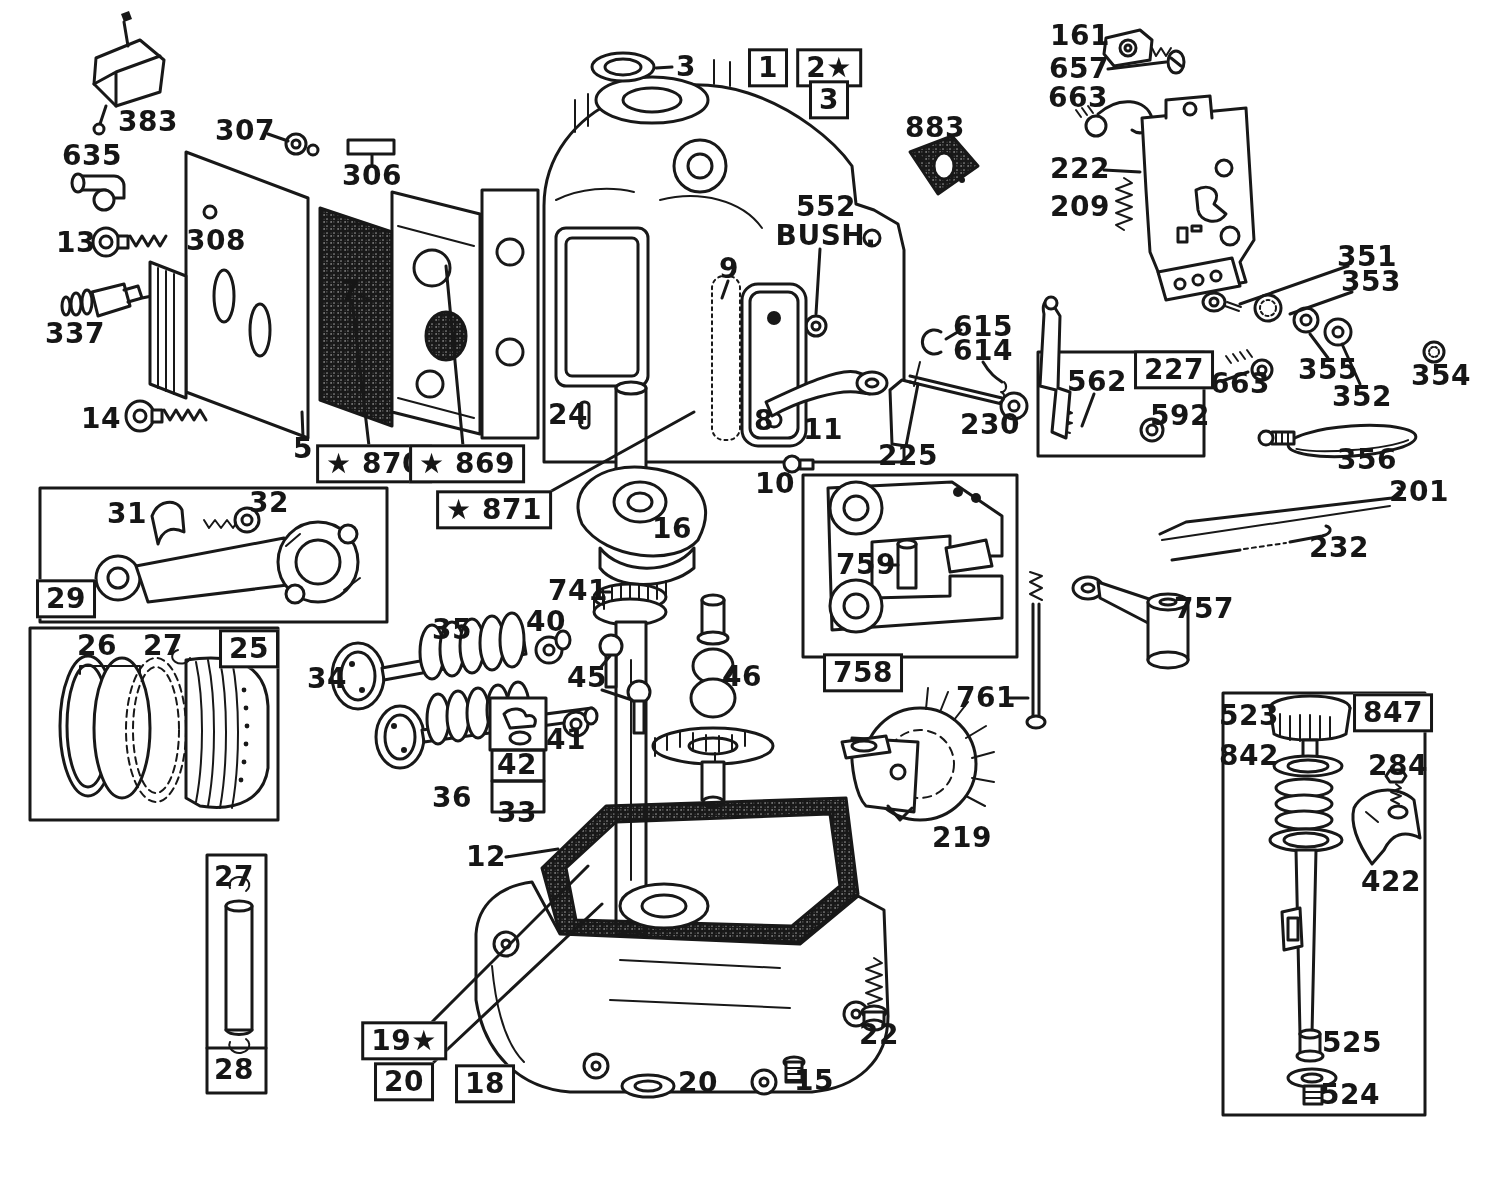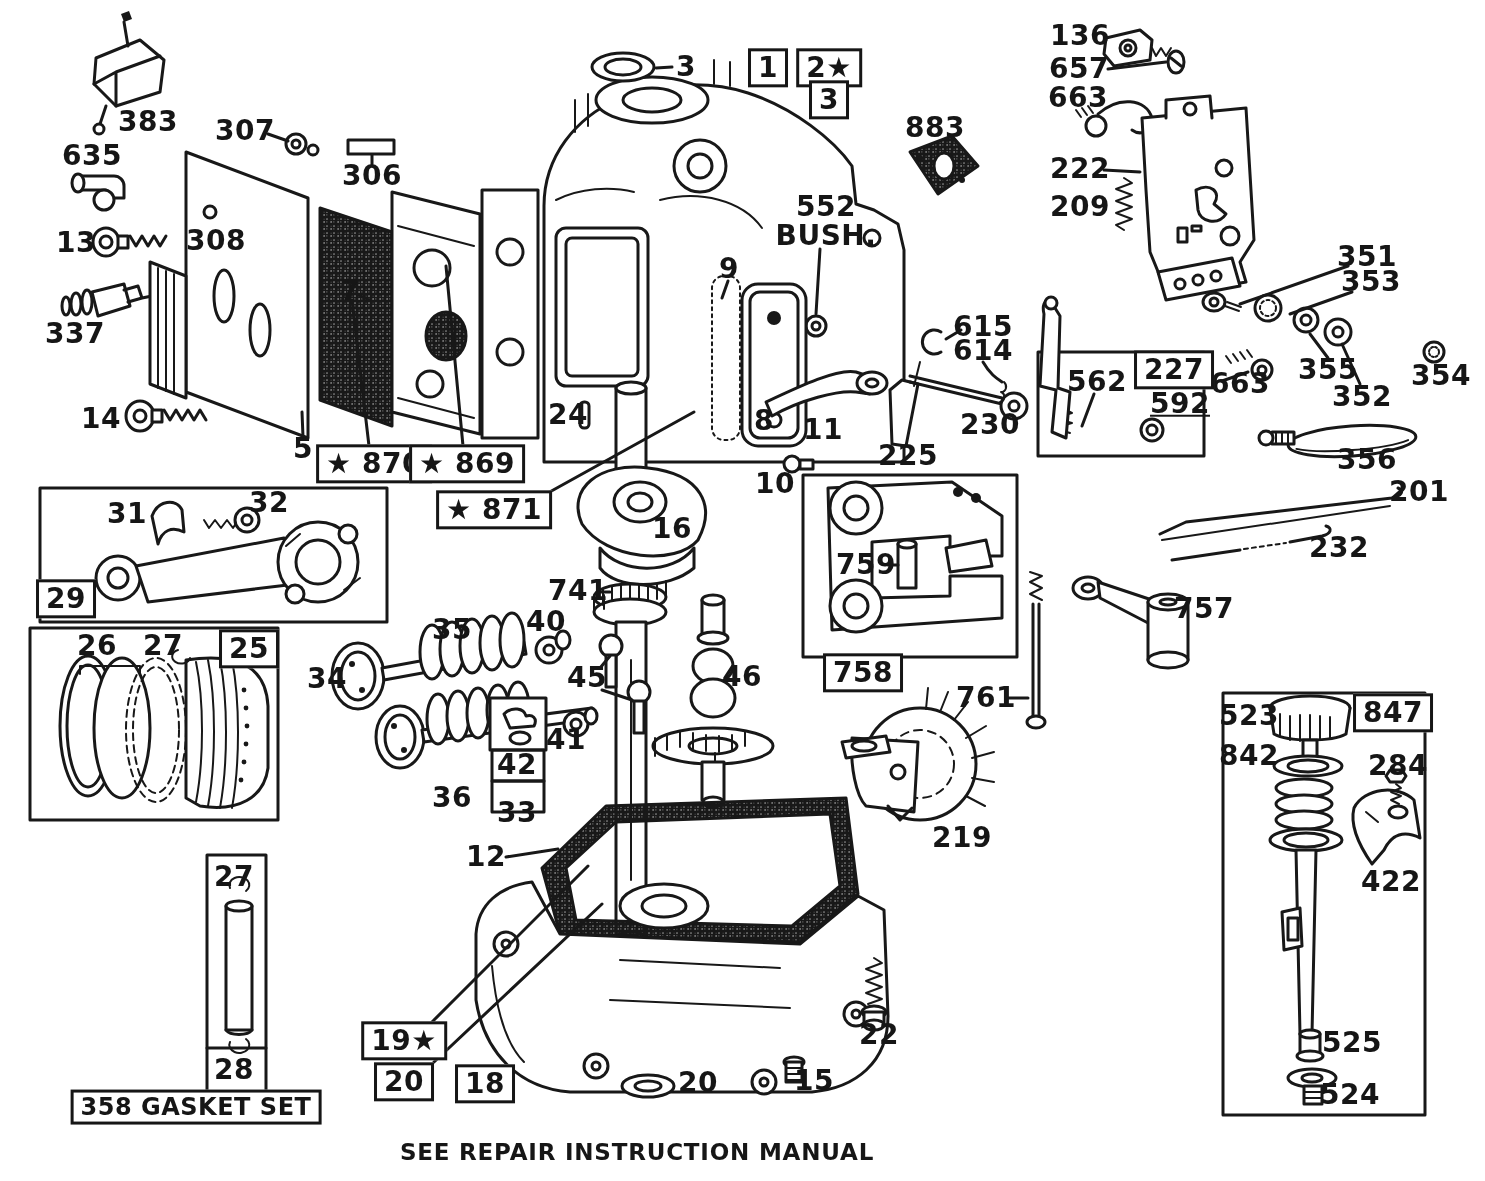--- a/index.html
+++ b/index.html
@@ -505,35 +505,35 @@
       <div class="lbl plain" style="left: 163px; top: 646px;">27</div>
       <div class="lbl plain" style="left: 452px; top: 630px;">35</div>
       <div class="lbl plain" style="left: 546px; top: 622px;">40</div>
       <div class="lbl plain" style="left: 327px; top: 679px;">34</div>
       <div class="lbl plain" style="left: 587px; top: 678px;">45</div>
       <div class="lbl plain" style="left: 742px; top: 677px;">46</div>
       <div class="lbl plain" style="left: 452px; top: 798px;">36</div>
       <div class="lbl plain" style="left: 566px; top: 740px;">41</div>
       <div class="lbl plain" style="left: 517px; top: 765px;">42</div>
       <div class="lbl plain" style="left: 517px; top: 797px; margin-top: 16px;">33</div>
-      <div class="lbl plain" style="left: 1080px; top: 36px;">136</div>
+      <div class="lbl plain" style="left: 1080px; top: 36px;">161</div>
       <div class="lbl plain" style="left: 1079px; top: 69px;">657</div>
       <div class="lbl plain" style="left: 1078px; top: 98px;">663</div>
       <div class="lbl plain" style="left: 1080px; top: 169px;">222</div>
       <div class="lbl plain" style="left: 1080px; top: 207px;">209</div>
       <div class="lbl plain" style="left: 1367px; top: 257px;">351</div>
       <div class="lbl plain" style="left: 1371px; top: 282px;">353</div>
       <div class="lbl plain" style="left: 1328px; top: 370px;">355</div>
       <div class="lbl plain" style="left: 1362px; top: 397px;">352</div>
       <div class="lbl plain" style="left: 1441px; top: 376px;">354</div>
       <div class="lbl plain" style="left: 1240px; top: 384px;">663</div>
       <div class="lbl plain" style="left: 983px; top: 327px;">615</div>
       <div class="lbl plain" style="left: 983px; top: 351px;">614</div>
       <div class="lbl plain" style="left: 1097px; top: 382px;">562</div>
-      <div class="lbl plain" style="left: 1180px; top: 404px; text-decoration: underline;">592</div>
+      <div class="lbl plain" style="left: 1180px; top: 416px;">592</div>
       <div class="lbl plain" style="left: 990px; top: 425px;">230</div>
       <div class="lbl plain" style="left: 908px; top: 456px;">225</div>
       <div class="lbl plain" style="left: 1367px; top: 460px;">356</div>
       <div class="lbl plain" style="left: 1419px; top: 492px;">201</div>
       <div class="lbl plain" style="left: 1339px; top: 548px;">232</div>
       <div class="lbl plain" style="left: 866px; top: 565px;">759</div>
       <div class="lbl plain" style="left: 1204px; top: 609px;">757</div>
       <div class="lbl plain" style="left: 986px; top: 698px;">761</div>
       <div class="lbl plain" style="left: 962px; top: 821px; margin-top: 17px;">219</div>
       <div class="lbl plain" style="left: 486px; top: 857px;">12</div>
@@ -555,17 +555,15 @@
       <div class="lbl boxed" style="left: 467px; top: 464px;">★ 869</div>
       <div class="lbl boxed" style="left: 494px; top: 510px;">★ 871</div>
       <div class="lbl boxed" style="left: 1174px; top: 370px;">227</div>
       <div class="lbl boxed" style="left: 66px; top: 599px;">29</div>
       <div class="lbl boxed" style="left: 249px; top: 649px;">25</div>
       <div class="lbl boxed" style="left: 839px; top: 673px; margin-left: 24px;">758</div>
       <div class="lbl boxed" style="left: 1393px; top: 713px;">847</div>
       <div class="lbl boxed" style="left: 404px; top: 1041px;">19★</div>
       <div class="lbl boxed" style="left: 404px; top: 1082px; min-width: 34px;">20</div>
       <div class="lbl boxed" style="left: 485px; top: 1084px; min-width: 34px;">18</div>
-      <div class="lbl boxed" style="left: 196px; top: 1107px; font-size: 24px;">358 GASKET SET</div>
-      <div class="lbl note" style="left: 637px; top: 1153px;">SEE REPAIR INSTRUCTION MANUAL</div>
     </div>
 
 </div>
 
 </body></html>

